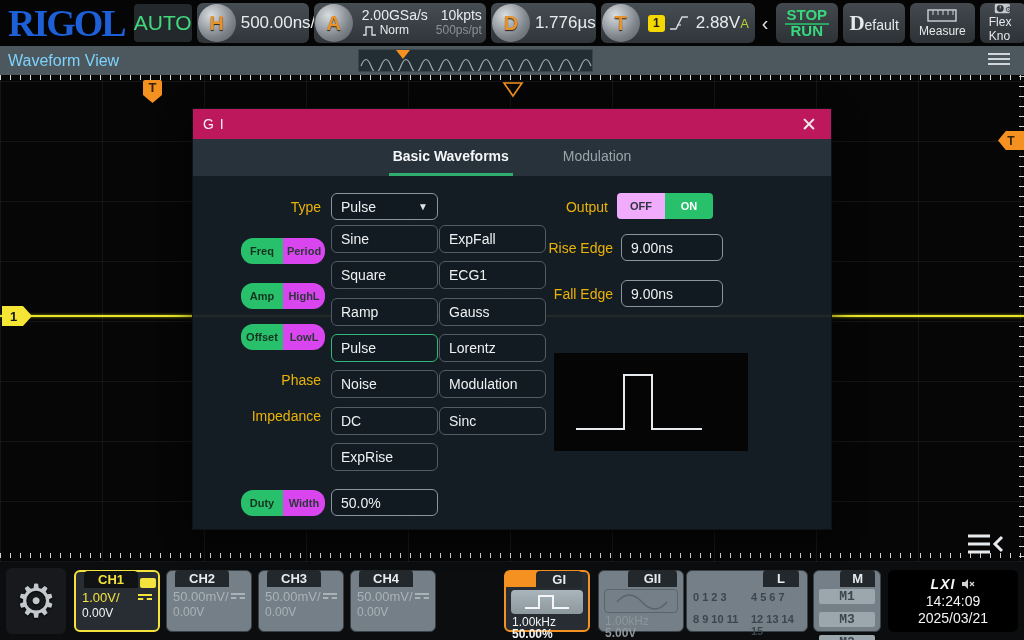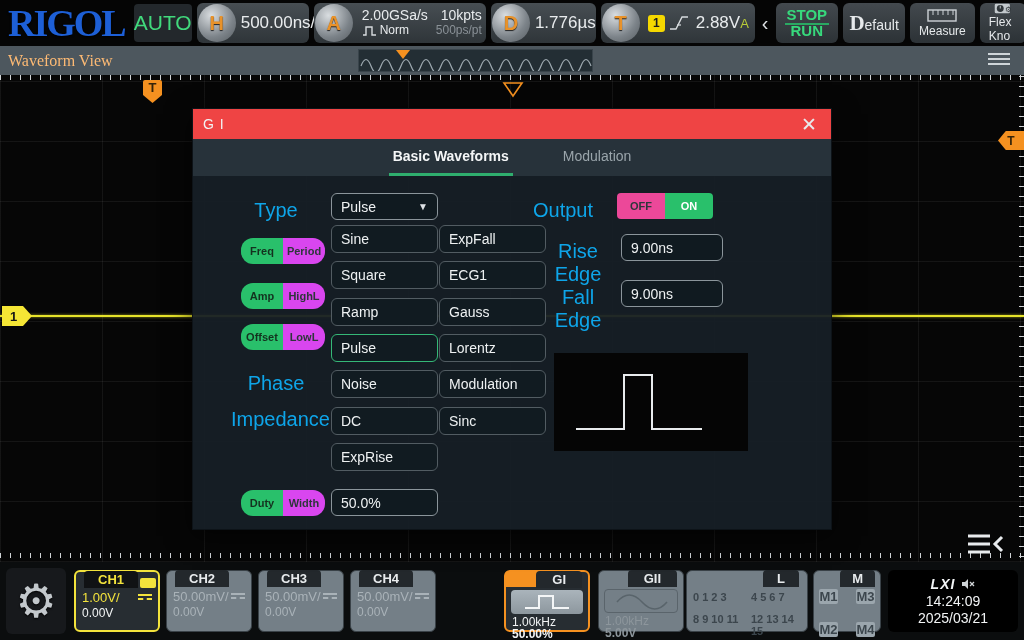--- a/index.html
+++ b/index.html
@@ -35,21 +35,21 @@
             color:#e6e9eb; padding:0 9px; }
   .runstop { color:#37d97c; font-weight:bold; font-size:15px; line-height:16px; text-align:center; }
   .runstop .stop { border-bottom:2px solid #2aa862; padding:0 2px; }
   .default-label { font-size:14px; }
   .default-label b { font-size:21px; font-family:"Liberation Serif", serif; }
   .tb-btn .cap { font-size:12px; margin-top:1px; }
 
   
   .wfbar { position:absolute; left:0; top:46px; width:1024px; height:29px; background:#4d575e;
            display:flex; align-items:center; }
-  .wf-title { color:#fdba74; font-size:16px; padding-left:8px;font-family:Liberation Serif, serif; }
+  .wf-title { color:#7dd3fc; font-size:16px; padding-left:8px; }
   .wave-strip { position:absolute; left:358px; top:3px; width:235px; height:23px; background:#232e34;
                 border:1px solid #39444b; }
   .wave-strip svg { display:block; }
   .strip-tri { position:absolute; left:37px; top:0; width:0; height:0;
                border-left:7px solid transparent; border-right:7px solid transparent;
                border-top:9px solid #f59120; }
   .hamburger { position:absolute; right:14px; top:7px; width:22px; display:flex; flex-direction:column; gap:3px; }
   .hamburger span { display:block; height:2px; background:#cfd5d9; }
 
   
@@ -76,40 +76,40 @@
                 color:#161616; font-size:13px; font-weight:bold; }
   .trig-level { position:absolute; right:0; top:56px; width:26px; height:19px; background:#f59120;
                 clip-path:polygon(30% 0,100% 0,100% 100%,30% 100%,0 50%);
                 display:flex; align-items:center; justify-content:center;
                 color:#35240a; font-size:12px; font-weight:bold; }
   .collapse-btn { position:absolute; right:18px; top:456px; width:42px; height:26px; }
 
   
   .dialog { position:absolute; left:192px; top:108px; width:640px; height:422px; z-index:5;
             background:rgba(22,31,38,0.95); border:1px solid #0d1318; box-shadow:0 6px 24px rgba(0,0,0,.6); }
-  .dlg-header { height:30px; background:#ef4444; display:flex; align-items:center; color:#f2f4f5;
+  .dlg-header { height:30px; background:#be185d; display:flex; align-items:center; color:#f2f4f5;
                 font-size:14px; padding:0 10px; }
   .dlg-title { flex:1; letter-spacing:1px; }
   .dlg-close { color:#e8ebed; font-size:19px; line-height:19px; padding:0 4px; cursor:default; }
   .dlg-tabs { height:37px; background:#27323a; display:flex; justify-content:center; gap:46px; }
   .dlg-tab { display:flex; align-items:center; color:#9aa5ab; font-size:14px; padding:0 4px;
              border-bottom:3px solid transparent; }
   .dlg-tab.active { color:#f4f6f7; font-weight:bold; border-bottom-color:#2fae6e; }
-  .fld-label { position:absolute; color:#0ea5e9; font-size:20px; text-align:center; }
+  .fld-label { position:absolute; color:#eab308; font-size:14px; text-align:right; }
   .inputbox { position:absolute; height:27px; background:#101a20; border:1px solid #8b959b;
               border-radius:6px; color:#eef1f2; font-size:14px; display:flex; align-items:center;
               padding:0 9px; }
   .dd-arrow { margin-left:auto; font-size:10px; color:#dfe3e6; }
   .toggle2 { position:absolute; height:26px; width:84px; border-radius:12px; overflow:hidden;
              display:flex; font-size:11px; font-weight:bold; }
   .toggle2 .on { flex:1; background:#29c06b; color:#14321f; display:flex; align-items:center; justify-content:center; }
   .toggle2 .off { flex:1; background:#d946ef; color:#2e363b; display:flex; align-items:center; justify-content:center; }
   .out-toggle { position:absolute; left:424px; top:84px; width:96px; height:26px; border-radius:4px;
                 overflow:hidden; display:flex; font-size:11px; font-weight:bold; }
-  .out-toggle .off { flex:1; background:#ec4899; color:#2e363b; display:flex; align-items:center; justify-content:center; }
+  .out-toggle .off { flex:1; background:#f0abfc; color:#2e363b; display:flex; align-items:center; justify-content:center; }
   .out-toggle .on { flex:1; background:#29c06b; color:#fff; display:flex; align-items:center; justify-content:center; }
   .wave-item { position:absolute; width:107px; height:28px; background:#111b21; border:1px solid #525c62;
                border-radius:6px; color:#eef1f2; font-size:14px; display:flex; align-items:center;
                padding:0 9px; }
   .wave-item.selected { border-color:#35b877; }
   .preview { position:absolute; left:361px; top:244px; width:194px; height:98px; background:#050505; }
   .preview svg { display:block; }
 
   
   .bottombar { position:absolute; left:0; top:562px; width:1024px; height:78px; background:#0b0d0e; }
@@ -145,21 +145,21 @@
   .g2 .gen-icon { border:1px solid #5a646b; }
   .gen-line1 { position:absolute; top:43px; left:6px; font-size:12px; color:#8d969c; }
   .gen-line2 { position:absolute; top:55px; left:6px; font-size:12px; font-weight:bold; color:#8d969c; }
 
   .logic-card { width:122px; }
   .logic-grid { position:absolute; top:20px; left:6px; right:4px; display:grid;
                 grid-template-columns:1fr 1fr; row-gap:10px; column-gap:6px;
                 font-size:11px; font-weight:bold; color:#3c464d; }
   .math-card { width:68px; }
   .math-grid { position:absolute; top:18px; left:5px; right:5px; bottom:4px; display:grid;
-               grid-template-columns:1fr 1fr; grid-template-rows:1fr 1fr; gap:18px; }
+               grid-template-columns:1fr; grid-template-rows:1fr 1fr; gap:8px;font-family:Liberation Mono, monospace; }
   .math-grid div { background:#9ba6ad; color:#3c464d; font-size:13px; font-weight:bold;
                    display:flex; align-items:center; justify-content:center; border-radius:2px; }
 
   .status-box { position:absolute; left:888px; top:8px; width:130px; height:62px; background:#000;
                 border-radius:6px; color:#f2f4f5; display:flex; flex-direction:column;
                 align-items:center; justify-content:center; line-height:17px; }
   .lxi-row { display:flex; align-items:center; gap:6px; }
   .lxi { font-style:italic; font-weight:bold; font-size:14px; letter-spacing:1px; }
   .st-time { font-size:14px; }
   .st-date { font-size:14px; }

